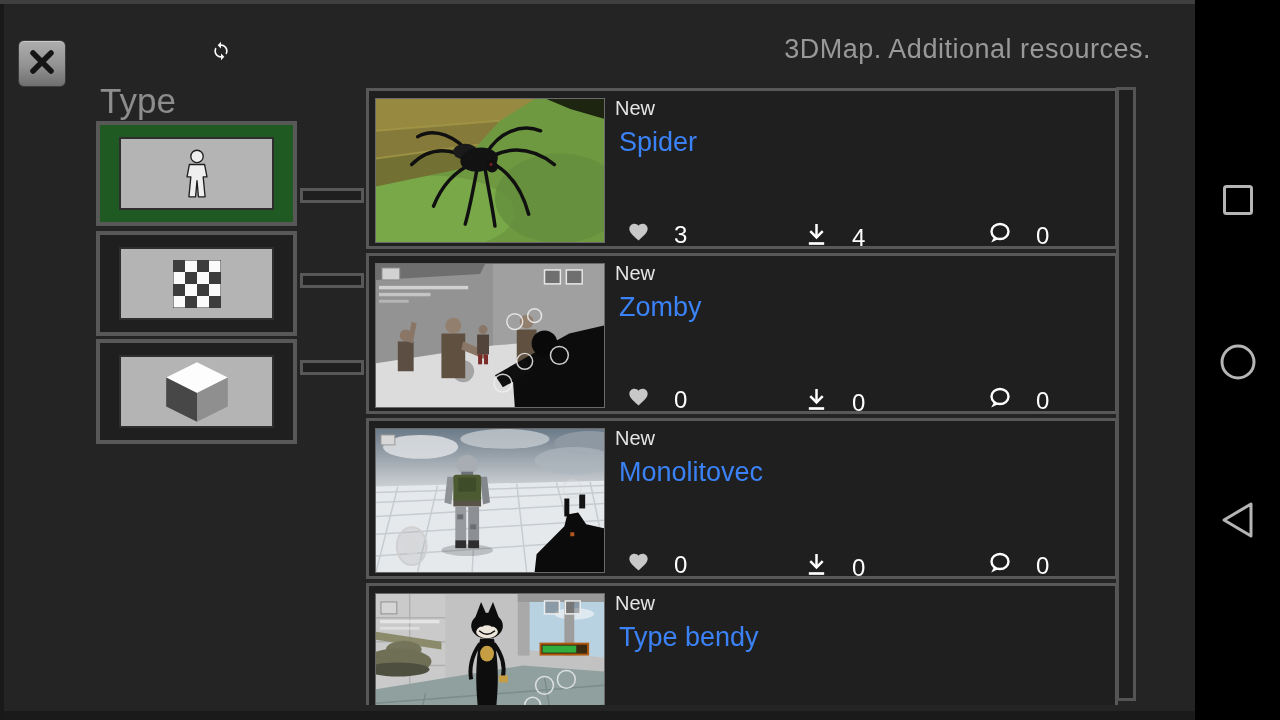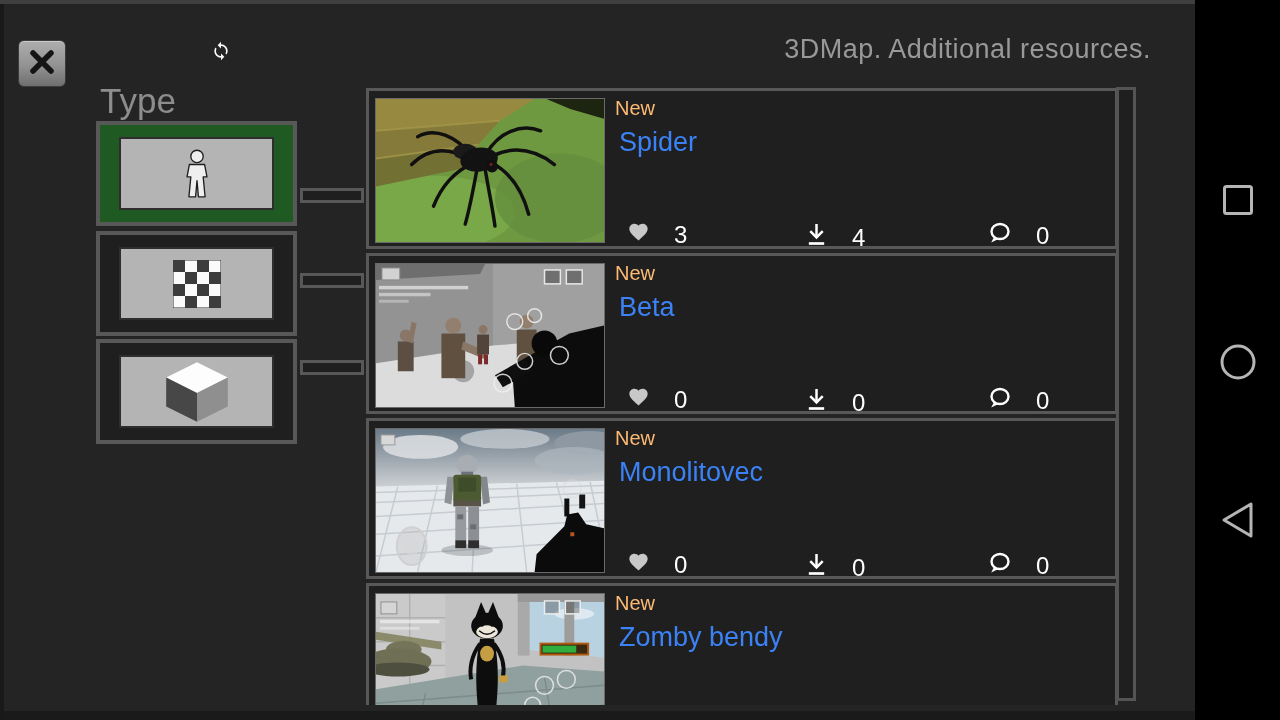--- a/index.html
+++ b/index.html
@@ -27,21 +27,21 @@
   .connector{position:absolute;left:300px;width:64px;height:15px;box-sizing:border-box;
              border:3px solid #585858;background:#1f1f1f;}
 
   
   .list-viewport{position:absolute;left:364px;top:85px;width:778px;height:620px;overflow:hidden;}
   .card{position:absolute;left:2px;width:752px;height:161px;box-sizing:border-box;
         background:#1f1f1f;border:3px solid #585858;cursor:pointer;}
   .thumb{position:absolute;left:6px;top:7px;width:230px;height:145px;border:1px solid #6a6a6a;
          box-sizing:border-box;background:#333;overflow:hidden;}
   .thumb svg{display:block;width:100%;height:100%;}
-  .badge{position:absolute;left:246px;top:6px;font-size:20px;color:#fdba74;}
+  .badge{position:absolute;left:246px;top:6px;font-size:20px;color:#e5e5e5;}
   .card-title{position:absolute;left:250px;top:36px;font-size:27px;color:#3b82f6;}
   .stat{position:absolute;top:130px;display:flex;align-items:center;gap:24px;color:#ffffff;font-size:24px;}
   .stat-likes{left:258px;} .stat-downloads{left:436px;} .stat-comments{left:618px;}
   .scrollbar{position:absolute;left:752px;top:2px;width:20px;height:614px;box-sizing:border-box;
              border:3px solid #545454;background:#1f1f1f;}
 
   
   .navbar{position:absolute;left:1195px;top:0;width:85px;height:720px;background:#000;}
   .nav-btn{position:absolute;left:0;width:85px;height:70px;display:flex;align-items:center;justify-content:center;
            background:none;border:none;cursor:pointer;padding:0;}
@@ -200,21 +200,21 @@
           <g stroke="#f0f0f0" stroke-width="1.5" fill="none" opacity=".85">
             <circle cx="140" cy="58" r="8"></circle>
               <circle cx="160" cy="52" r="7"></circle>
             <circle cx="185" cy="92" r="9"></circle>
               <circle cx="150" cy="98" r="8"></circle>
               <circle cx="128" cy="120" r="9"></circle>
           </g>
         </svg>
       </div>
       <div class="badge">New</div>
-      <div class="card-title">Beta</div>
+      <div class="card-title">Zomby</div>
       <div class="stat stat-likes">
         <span><svg width="23" height="22" viewBox="0 0 24 24">
               <path fill="#c8c8c8" d="M12 21.35l-1.45-1.32C5.4 15.36 2 12.28 2 8.5 2 5.42 4.42 3 7.5 3c1.74 0 3.41.81 4.5 2.09C13.09 3.81 14.76 3 16.5 3 19.58 3 22 5.42 22 8.5c0 3.78-3.4 6.86-8.55 11.54L12 21.35z"></path>
             </svg></span>
         <span class="num">0</span>
       </div>
       <div class="stat stat-downloads">
         <span><svg width="23" height="27" viewBox="0 0 24 26">
               <path d="M12 2 v13" stroke="#fff" stroke-width="2.6" fill="none"></path>
               <path d="M5.5 9.5 L12 16 L18.5 9.5" stroke="#fff" stroke-width="2.6" fill="none"></path>
@@ -348,21 +348,21 @@
               <circle cx="182" cy="128" r="8"></circle>
               <circle cx="118" cy="136" r="8"></circle>
           </g>
           <circle cx="12" cy="132" r="10" stroke="#d8d8d8" stroke-width="1.5" fill="none" opacity=".6"></circle>
           <rect x="5" y="8" width="16" height="12" fill="#d5d5d5" stroke="#909090"></rect>
           <rect x="4" y="26" width="60" height="3.5" fill="#efefef" opacity=".7"></rect>
           <rect x="4" y="33" width="40" height="3" fill="#efefef" opacity=".5"></rect>
         </svg>
       </div>
       <div class="badge">New</div>
-      <div class="card-title">Zomby bendy</div>
+      <div class="card-title">Type bendy</div>
     </div>
 
     <div class="scrollbar"></div>
   </div>
 
   <div class="navbar">
     <button class="nav-btn" style="top:165px">
       <svg width="32" height="32" viewBox="0 0 32 32">
           <rect x="2.5" y="2.5" width="27" height="27" rx="2" stroke="#b5b5b5" stroke-width="3" fill="none"></rect>
         </svg>

